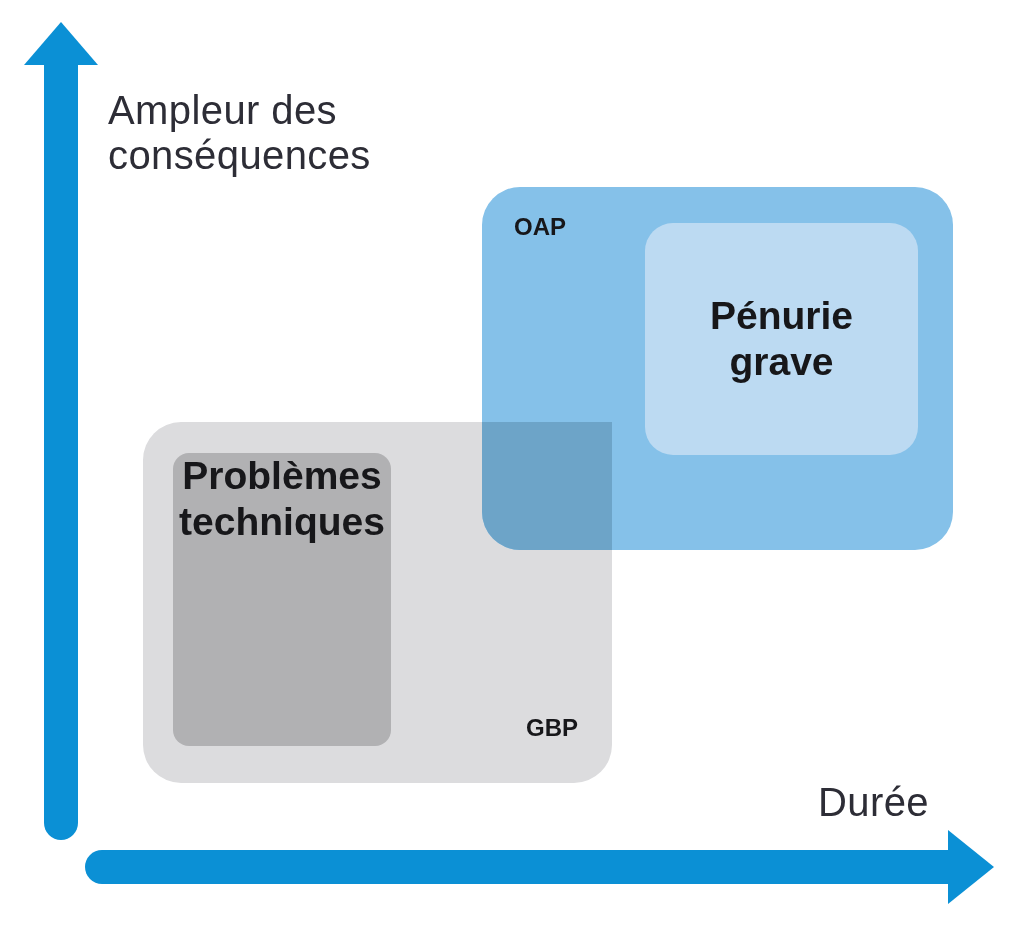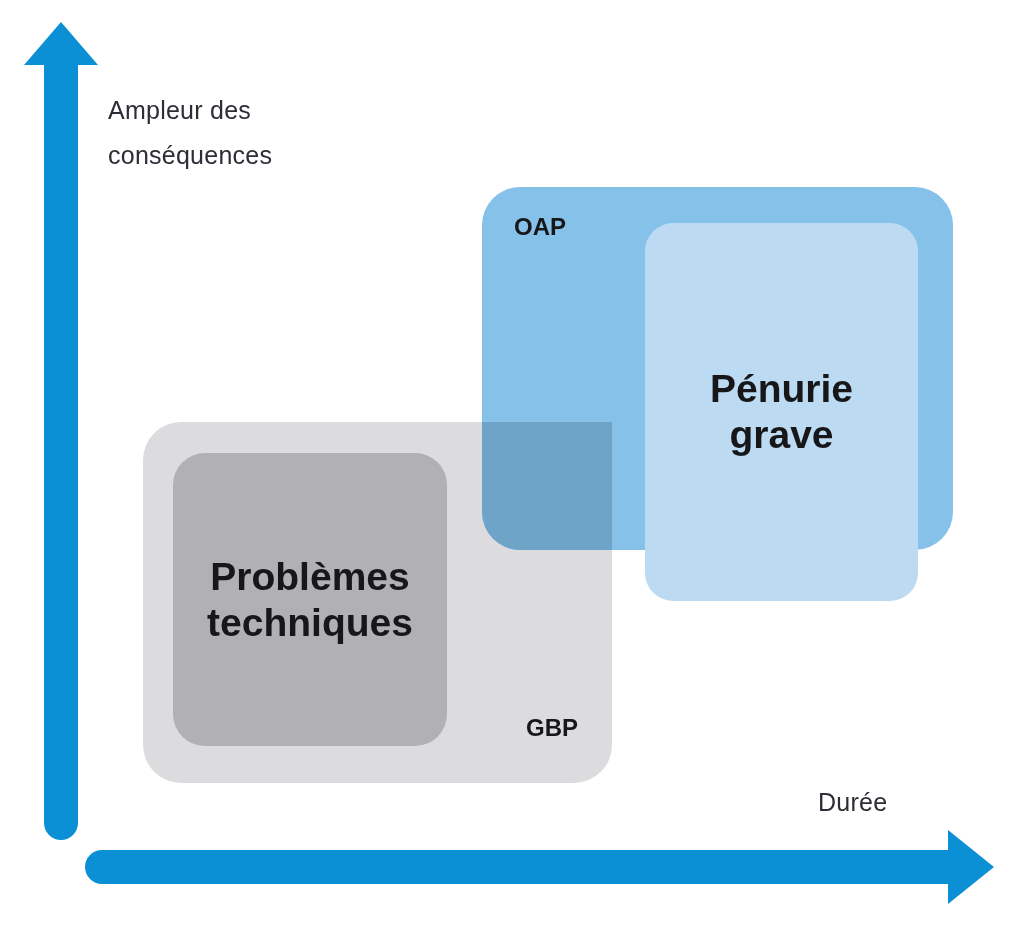--- a/index.html
+++ b/index.html
@@ -18,21 +18,21 @@
   .arrows-svg {
     position: absolute;
     left: 0;
     top: 0;
     width: 1024px;
     height: 930px;
     display: block;
   }
   .axis-label {
     position: absolute;
-    font-size: 25px;
+    font-size: 40px;
     line-height: 45px;
     letter-spacing: 0.01em;
     color: var(--axis-text, #2d2d36);
     white-space: pre-line;
   }
   .axis-label.y { left: 108px; top: 88px; }
   .axis-label.x { left: 818px; top: 782px; line-height: 40px; }
 
   .box {
     position: absolute;
@@ -40,44 +40,44 @@
   }
   .gray-outer {
     left: 143px; top: 422px;
     width: 469px; height: 361px;
     border-radius: 38px;
     background: var(--gbp-fill, #dcdcde);
     z-index: 1;
   }
   .gray-inner {
     left: 173px; top: 453px;
-    width: 274px; height: 293px;
-    border-radius: 32px;
+    width: 218px; height: 293px;
+    border-radius: 16px;
     background: var(--problemes-fill, #b1b1b3);
     z-index: 2;
-    display: flex; align-items: center; justify-content: center;
+    display: flex; align-items: flex-start; justify-content: center;
   }
   .blue-outer {
     left: 482px; top: 187px;
     width: 471px; height: 363px;
     border-radius: 38px;
     background: var(--oap-fill, #85c1e9);
     z-index: 3;
   }
   .overlap-patch {
     position: absolute;
     left: 482px; top: 422px;
     width: 130px; height: 128px;
     border-bottom-left-radius: 38px;
     background: var(--overlap-fill, #6da4c8);
     z-index: 4;
   }
   .blue-inner {
     left: 645px; top: 223px;
-    width: 273px; height: 378px;
+    width: 273px; height: 232px;
     border-radius: 28px;
     background: var(--penurie-fill, #bcdaf2);
     z-index: 5;
     display: flex; align-items: center; justify-content: center;
   }
   .zone-label {
     position: absolute;
     font-weight: bold;
     font-size: 24px;
     color: var(--label-text, #17171a);

